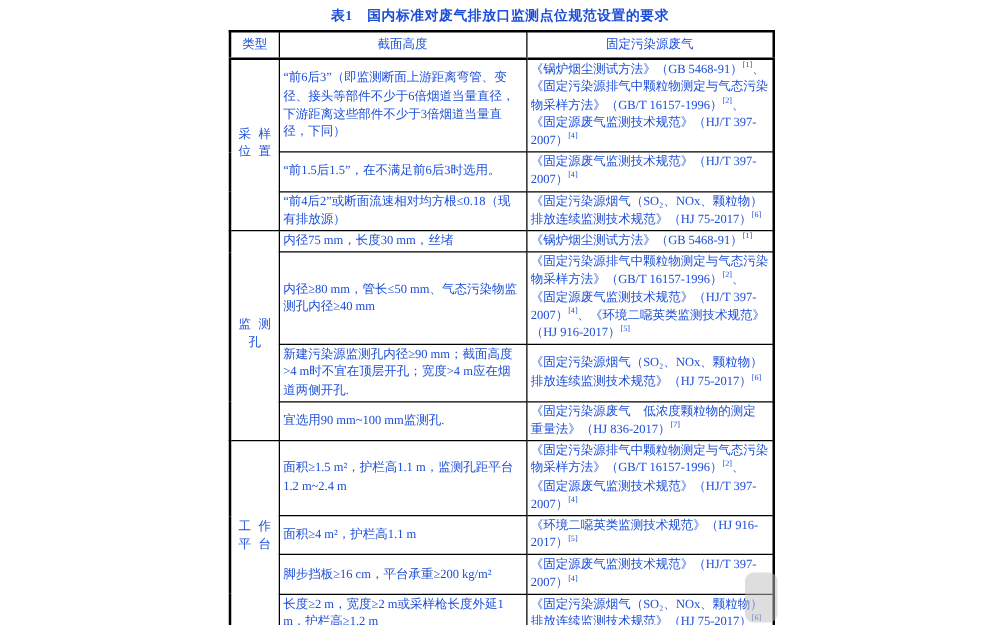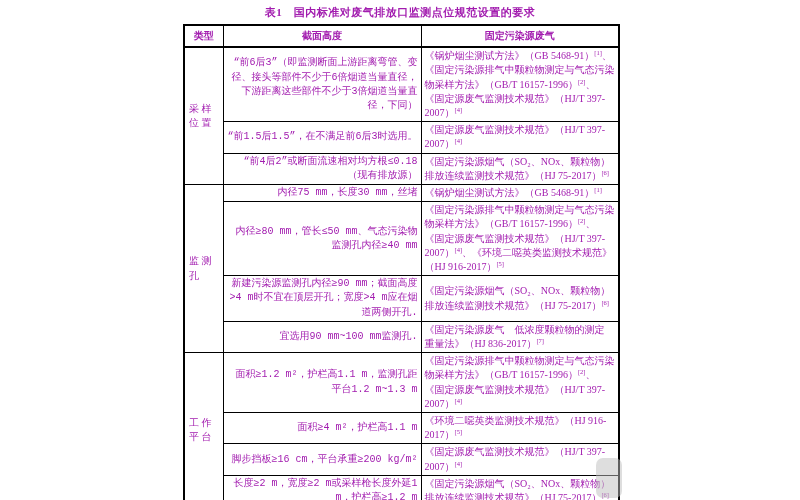--- a/index.html
+++ b/index.html
@@ -1,42 +1,42 @@
 <!DOCTYPE html>
 <html><head>
 <meta charset="utf-8">
 <style>
   html,body{margin:0;padding:0;background:#ffffff;}
   .page{
     position:relative;width:640px;height:500px;background:#ffffff;overflow:hidden;
-    font-family:"Liberation Serif","DejaVu Serif","DejaVu Sans",serif;color:#a21caf;
+    font-family:"Liberation Serif","DejaVu Serif","DejaVu Sans",serif;color:#1d4ed8;
   }
   .doc-title{
     position:absolute;top:5px;left:0;width:800px;text-align:center;
     font-weight:bold;font-size:11px;letter-spacing:.5px;
   }
   table.std-table{
     position:absolute;left:183px;top:24px;width:435px;
     border-collapse:collapse;table-layout:fixed;
     border:2px solid #000;
   }
   .std-table th,.std-table td{
     border:1px solid #000;
     font-size:10px;line-height:14.2px;
     padding:1px 3px;vertical-align:middle;
     word-break:break-word;
   }
   .std-table th{
-    font-weight:bold;text-align:center;font-size:10px;
+    font-weight:normal;text-align:center;font-size:10px;
     padding:3px 2px;border-bottom:2px solid #000;
   }
   td.type{
-    padding:1px 4px;letter-spacing:0;
+    text-align:center;padding:1px 4px;letter-spacing:0;font-family:Liberation Mono, monospace;
   }
-  td.req{text-align:right;font-family:Liberation Mono, monospace;}
+  td.req{text-align:left;}
   td.std{text-align:left;}
   .std-table sup{font-size:6.5px;line-height:0;vertical-align:super;}
   .watermark{
     position:absolute;left:596px;top:458px;width:26px;height:40px;
     background:rgba(190,190,190,0.5);border-radius:7px;z-index:3;
   }
 </style>
 </head>
 <body>
 
@@ -86,21 +86,21 @@
         <td class="req">新建污染源监测孔内径≥90 mm；截面高度&gt;4 m时不宜在顶层开孔；宽度&gt;4 m应在烟道两侧开孔.</td>
         <td class="std">《固定污染源烟气（SO₂、NOx、颗粒物）排放连续监测技术规范》（HJ 75-2017）<sup>[6]</sup></td>
       </tr>
       <tr>
         <td class="req">宜选用90 mm~100 mm监测孔.</td>
         <td class="std">《固定污染源废气　低浓度颗粒物的测定 重量法》（HJ 836-2017）<sup>[7]</sup></td>
       </tr>
 
       <tr>
         <td class="type" rowspan="4">工 作 平 台</td>
-        <td class="req">面积≥1.2 m²，护栏高1.1 m，监测孔距平台1.2 m~1.3 m</td>
+        <td class="req">面积≥1.5 m²，护栏高1.1 m，监测孔距平台1.2 m~2.4 m</td>
         <td class="std">《固定污染源排气中颗粒物测定与气态污染物采样方法》（GB/T 16157-1996）<sup>[2]</sup>、《固定源废气监测技术规范》（HJ/T 397-2007）<sup>[4]</sup></td>
       </tr>
       <tr>
         <td class="req">面积≥4 m²，护栏高1.1 m</td>
         <td class="std">《环境二噁英类监测技术规范》（HJ 916-2017）<sup>[5]</sup></td>
       </tr>
       <tr>
         <td class="req">脚步挡板≥16 cm，平台承重≥200 kg/m²</td>
         <td class="std">《固定源废气监测技术规范》（HJ/T 397-2007）<sup>[4]</sup></td>
       </tr>

